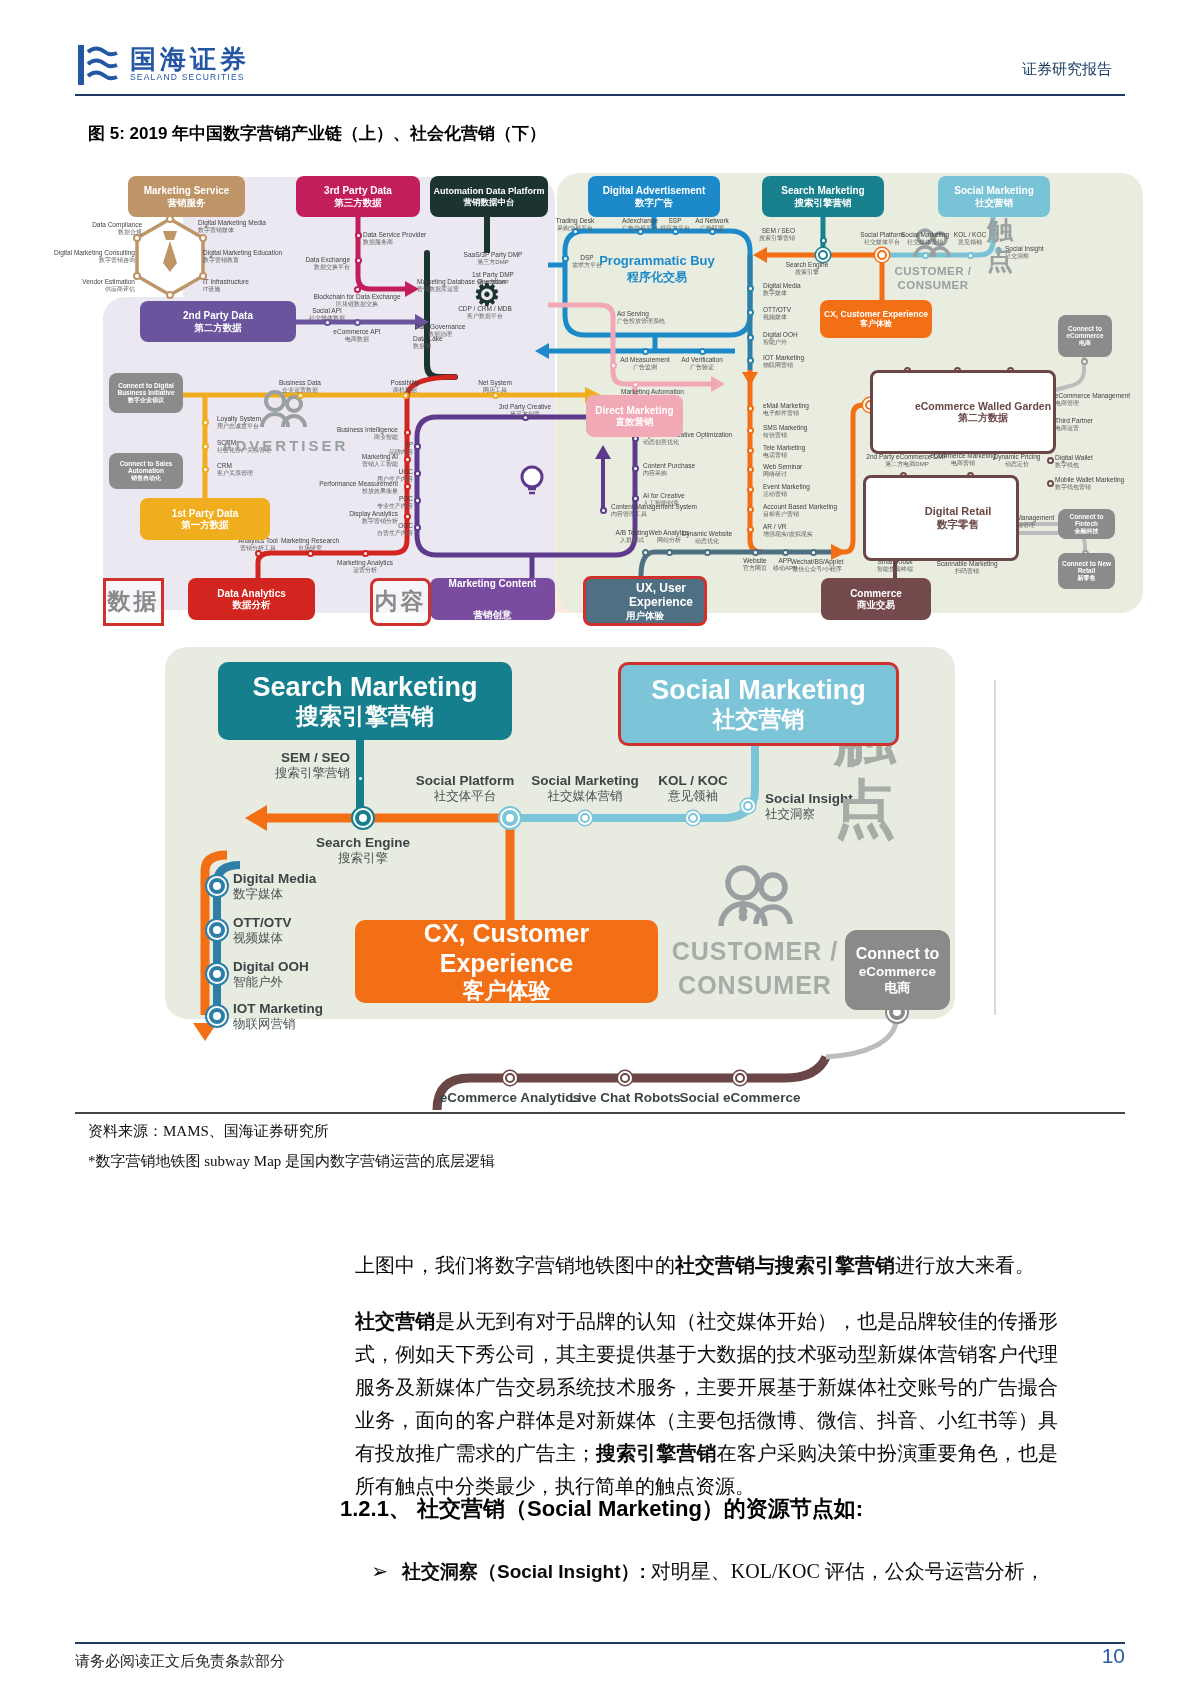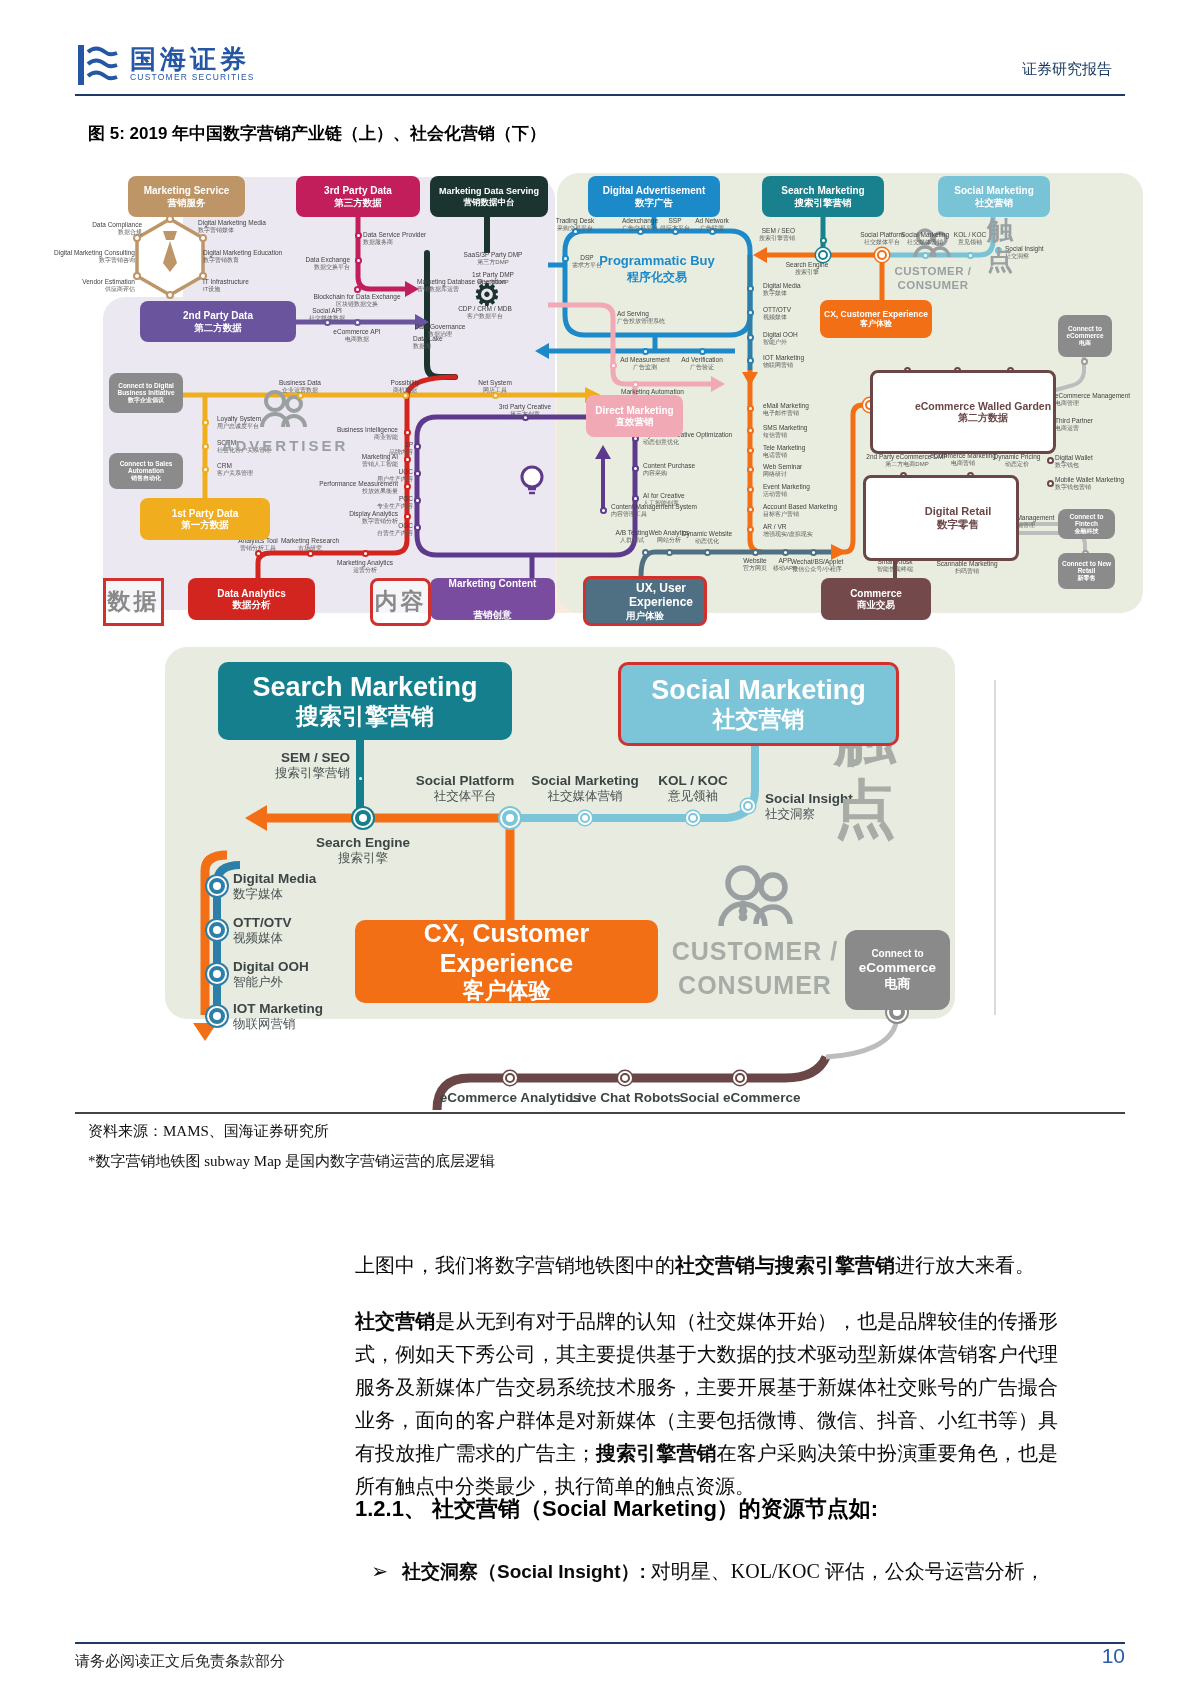--- a/index.html
+++ b/index.html
@@ -26,21 +26,21 @@
   .dot{position:absolute;background:#fff;border-radius:50%;box-sizing:border-box;z-index:4;}
   .biglabel{position:absolute;font-weight:bold;z-index:5;white-space:nowrap;}
   
   .serif{font-family:"Liberation Serif",serif;}
   .rule-thin{left:75px;top:1112px;width:1050px;height:1.5px;background:#444;}
   .source-line{left:88px;top:1122px;font-size:15px;color:#111;}
   .note-line{left:88px;top:1152px;font-size:15px;color:#111;}
   .para{position:absolute;left:355px;width:703px;font-size:20px;line-height:33px;color:#0a0a0a;
         text-align:justify;font-family:"Liberation Serif",serif;margin-top:43px;}
   .para b{font-weight:bold;}
-  .sec-heading{left:355px;top:1494px;font-size:22px;font-weight:bold;color:#000;}
+  .sec-heading{left:340px;top:1494px;font-size:22px;font-weight:bold;color:#000;}
   .bullet{left:358px;top:1558px;width:700px;font-size:20px;color:#0a0a0a;font-family:"Liberation Serif",serif;text-align:center;}
   .bullet b{font-family:"Liberation Sans",sans-serif;font-size:19px;}
   .footer-rule{left:75px;top:1642px;width:1050px;height:2px;background:#1F3864;}
   .disclaimer{left:75px;top:1652px;font-size:15px;color:#222;font-family:"Liberation Serif",serif;}
   .page-num{left:1085px;top:1644px;width:40px;text-align:right;font-size:21px;color:#2A5CAA;}
 </style>
 </head>
 <body>
 
 <div class="page">
@@ -48,21 +48,21 @@
   <div class="abs" style="left:75px;top:42px;width:46px;height:46px;">
     <svg width="46" height="46" viewBox="0 0 46 46">
       <path d="M6,3 v40" stroke="#2456A4" stroke-width="6" fill="none"></path>
       <path d="M13,10 q8,-7 17,0 q5,4 12,1" stroke="#2456A4" stroke-width="4" fill="none"></path>
       <path d="M13,22 q8,-7 17,0 q5,4 12,1" stroke="#2456A4" stroke-width="4" fill="none"></path>
       <path d="M13,34 q8,-7 17,0 q5,4 12,1" stroke="#2456A4" stroke-width="4" fill="none"></path>
     </svg>
   </div>
   <div class="abs" style="left:130px;top:46px;">
     <div class="brand-zh">国海证券</div>
-    <div class="brand-en">CUSTOMER SECURITIES</div>
+    <div class="brand-en">SEALAND SECURITIES</div>
   </div>
   <div class="abs report-type" style="left:1022px;top:60px;">证券研究报告</div>
   <div class="abs header-rule"></div>
 
   <div class="abs fig-title">图 5: 2019 年中国数字营销产业链（上）、社会化营销（下）</div>
 
   <div id="industry-map" class="map" style="left:95px;top:165px;width:1055px;height:460px;">
       <div class="zone" style="left: 298px; top: 230px; width: 330px; height: 218px; background: rgb(250, 235, 220); z-index: 0;"></div>
       <div class="zone" style="left: 462px; top: 8px; width: 586px; height: 440px; background: rgb(233, 237, 223); z-index: 0;"></div>
       <div class="zone" style="left: 8px; top: 132px; width: 120px; height: 313px; background: rgb(236, 232, 241); z-index: 0;"></div>
@@ -167,21 +167,21 @@
     </svg>
   <div class="hub" style="left: 33px; top: 11px; width: 117px; height: 41px; background: rgb(189, 149, 102); border-radius: 8px;">
         <span style="font-size: 10px;">Marketing Service</span>
         <span style="font-size: 9.5px;">营销服务</span>
       </div>
       <div class="hub" style="left: 201px; top: 11px; width: 124px; height: 41px; background: rgb(194, 30, 92); border-radius: 8px;">
         <span style="font-size: 10px;">3rd Party Data</span>
         <span style="font-size: 9.5px;">第三方数据</span>
       </div>
       <div class="hub" style="left: 335px; top: 11px; width: 118px; height: 41px; background: rgb(27, 52, 48); border-radius: 8px;">
-        <span style="font-size: 9px;">Marketing Data Serving</span>
+        <span style="font-size: 9px;">Automation Data Platform</span>
         <span style="font-size: 8.5px;">营销数据中台</span>
       </div>
       <div class="hub" style="left: 493px; top: 11px; width: 132px; height: 41px; background: rgb(28, 137, 200); border-radius: 8px;">
         <span style="font-size: 10px;">Digital Advertisement</span>
         <span style="font-size: 9.5px;">数字广告</span>
       </div>
       <div class="hub" style="left: 667px; top: 11px; width: 122px; height: 41px; background: rgb(24, 129, 141); border-radius: 8px;">
         <span style="font-size: 10px;">Search Marketing</span>
         <span style="font-size: 9.5px;">搜索引擎营销</span>
       </div>
@@ -466,21 +466,21 @@
       </div>
       <div class="hub" style="left: 453px; top: 17px; width: 275px; height: 78px; background: rgb(124, 197, 216); border-radius: 10px; border: 3px solid rgb(208, 49, 45);">
         <span style="font-size: 27px;">Social Marketing</span>
         <span style="font-size: 23px;">社交营销</span>
       </div>
       <div class="hub" style="left: 190px; top: 275px; width: 303px; height: 83px; background: rgb(242, 111, 21); border-radius: 10px;">
         <span style="font-size: 25px;">CX, Customer  Experience</span>
         <span style="font-size: 22px;">客户体验</span>
       </div>
       <div class="hub" style="left: 680px; top: 285px; width: 105px; height: 80px; background: rgb(138, 138, 138); border-radius: 12px;">
-        <span style="font-size: 10px; text-align: center;">Connect to</span>
+        <span style="font-size: 16px; text-align: center;">Connect to</span>
         <span style="font-size: 13.5px;">eCommerce</span>
         <span style="font-size: 13px;">电商</span>
       </div>
       <div class="st" style="left: 185px; top: 105px; transform: translateX(-100%); text-align: right;"><span>SEM / SEO</span><span class="zh">搜索引擎营销</span></div>
       <div class="st" style="left: 198px; top: 190px; transform: translateX(-50%);"><span>Search Engine</span><span class="zh">搜索引擎</span></div>
       <div class="st" style="left: 300px; top: 128px; transform: translateX(-50%);"><span>Social Platform</span><span class="zh">社交体平台</span></div>
       <div class="st" style="left: 420px; top: 128px; transform: translateX(-50%);"><span>Social Marketing</span><span class="zh">社交媒体营销</span></div>
       <div class="st" style="left: 528px; top: 128px; transform: translateX(-50%);"><span>KOL / KOC</span><span class="zh">意见领袖</span></div>
       <div class="st" style="left: 600px; top: 146px; text-align: left;"><span>Social Insight</span><span class="zh">社交洞察</span></div>
       <div class="st" style="left: 68px; top: 226px; text-align: left;"><span>Digital Media</span><span class="zh">数字媒体</span></div>

